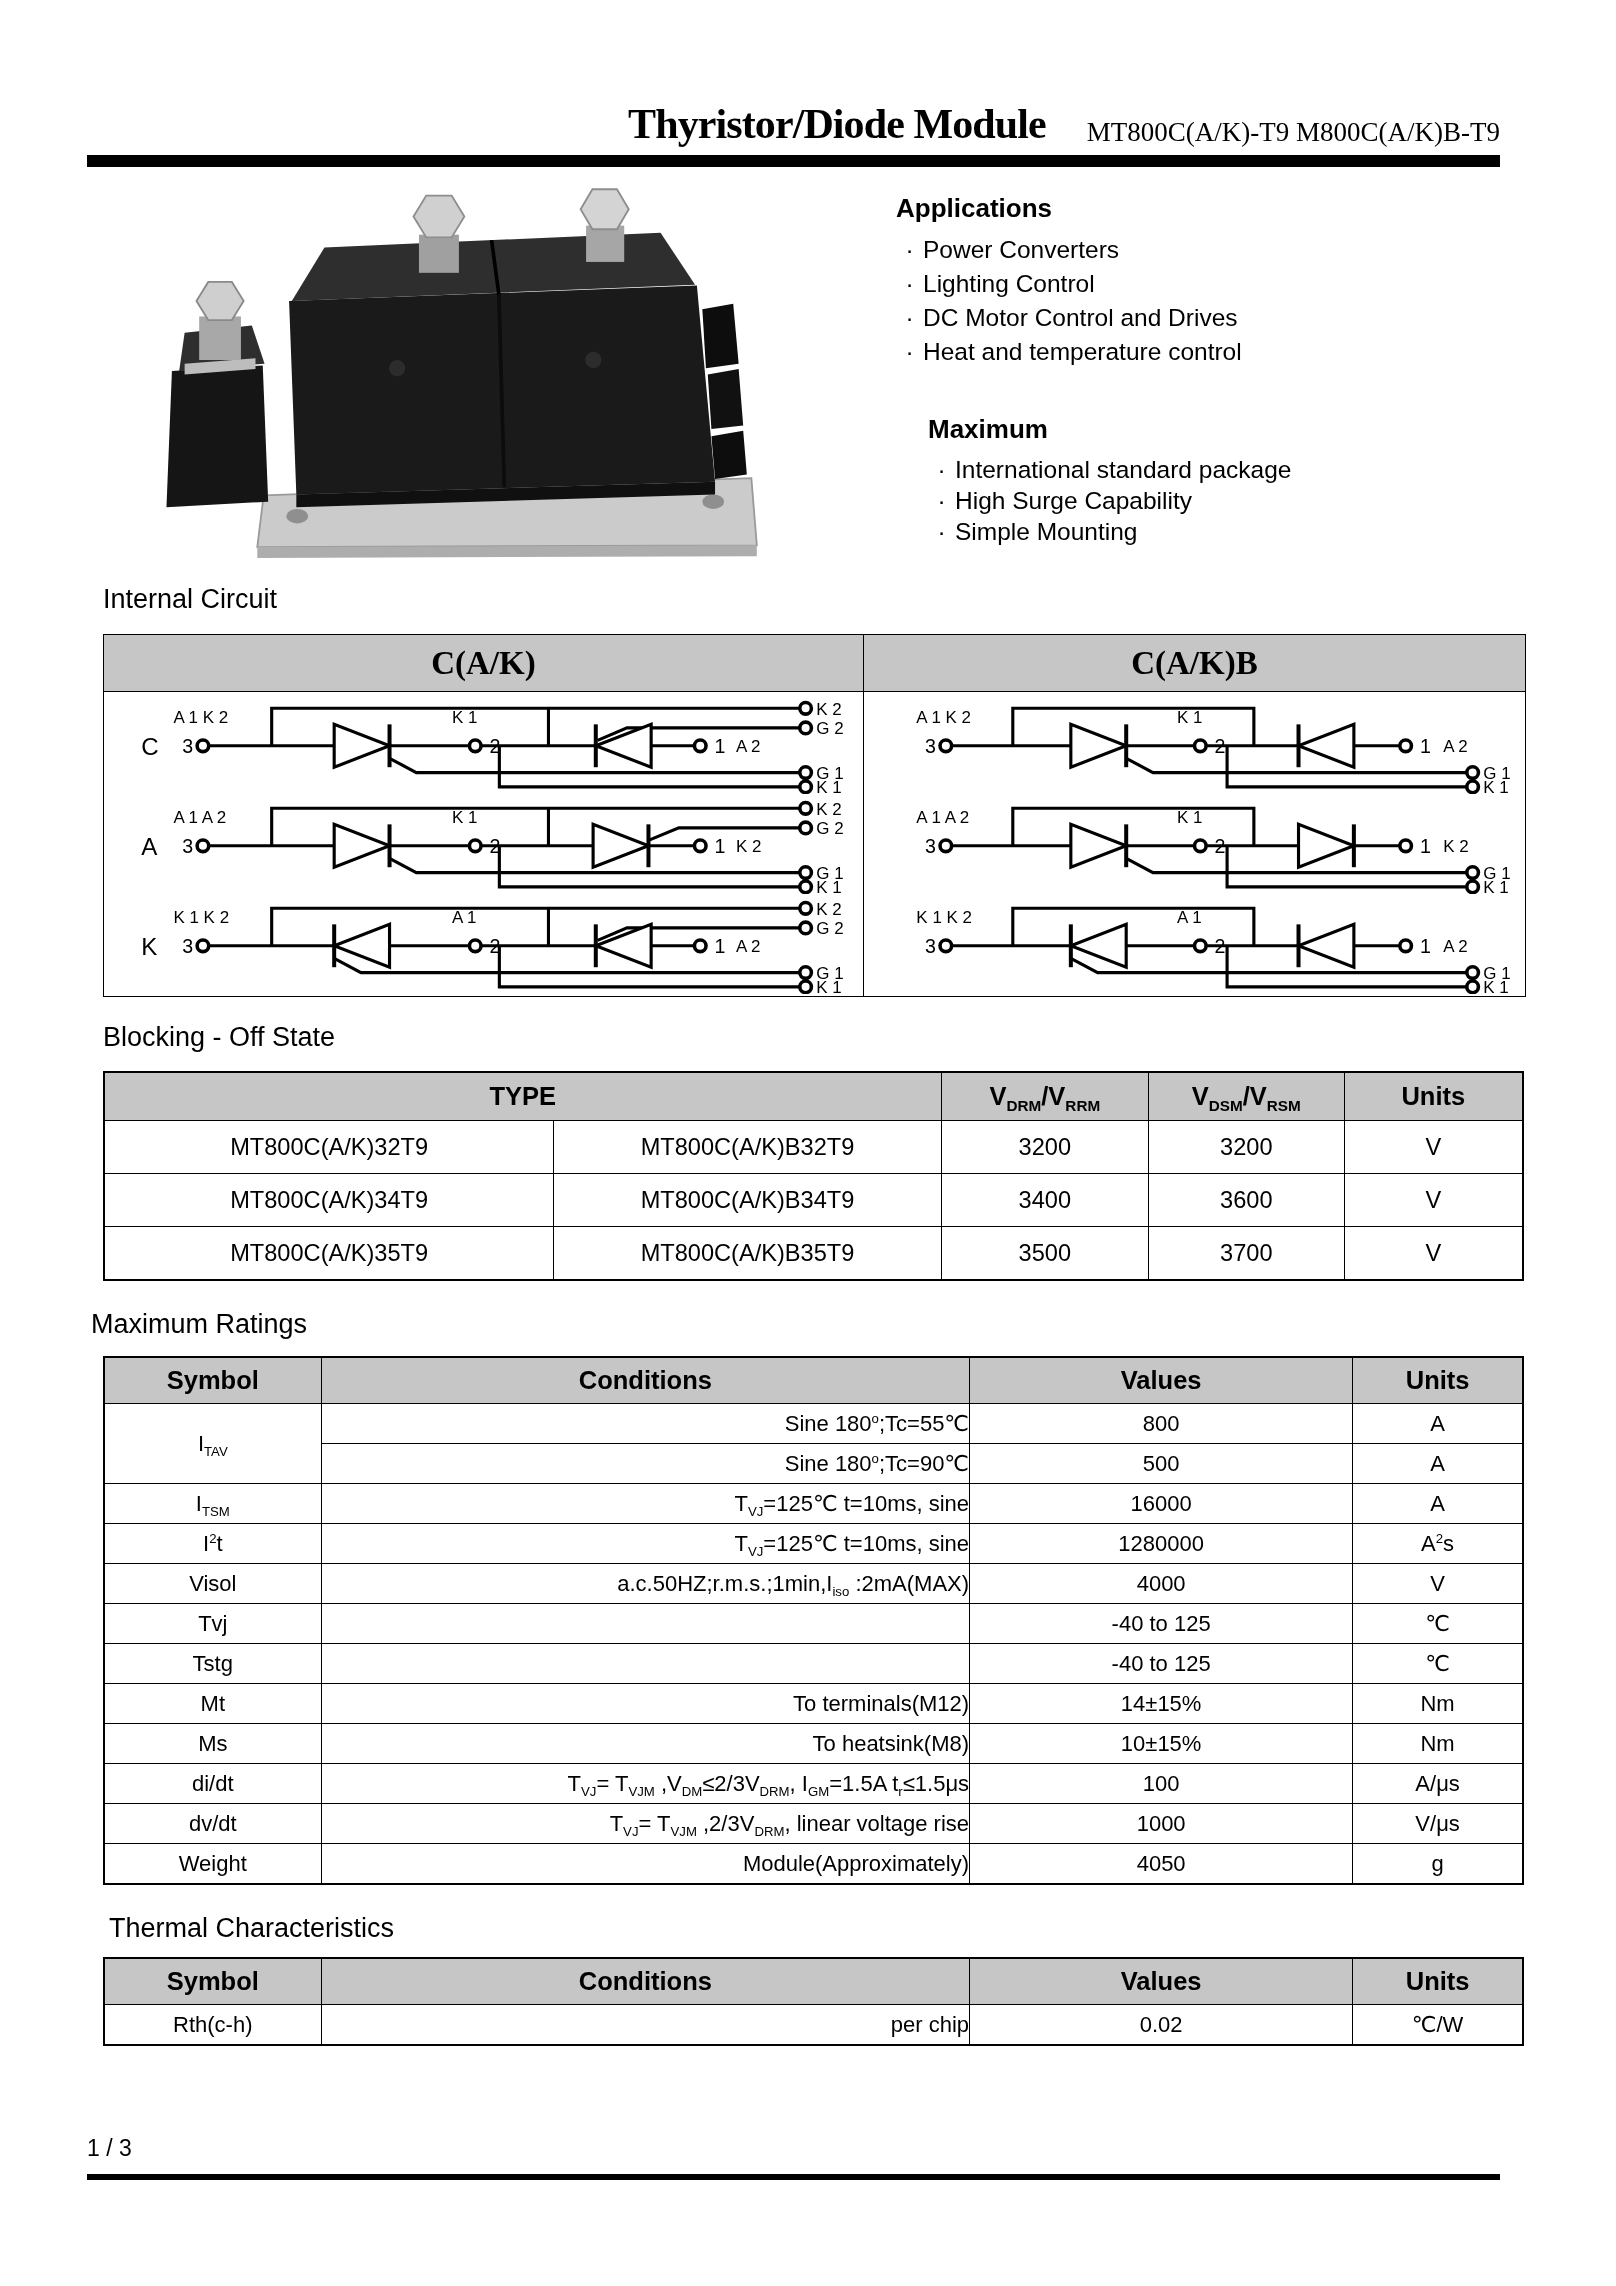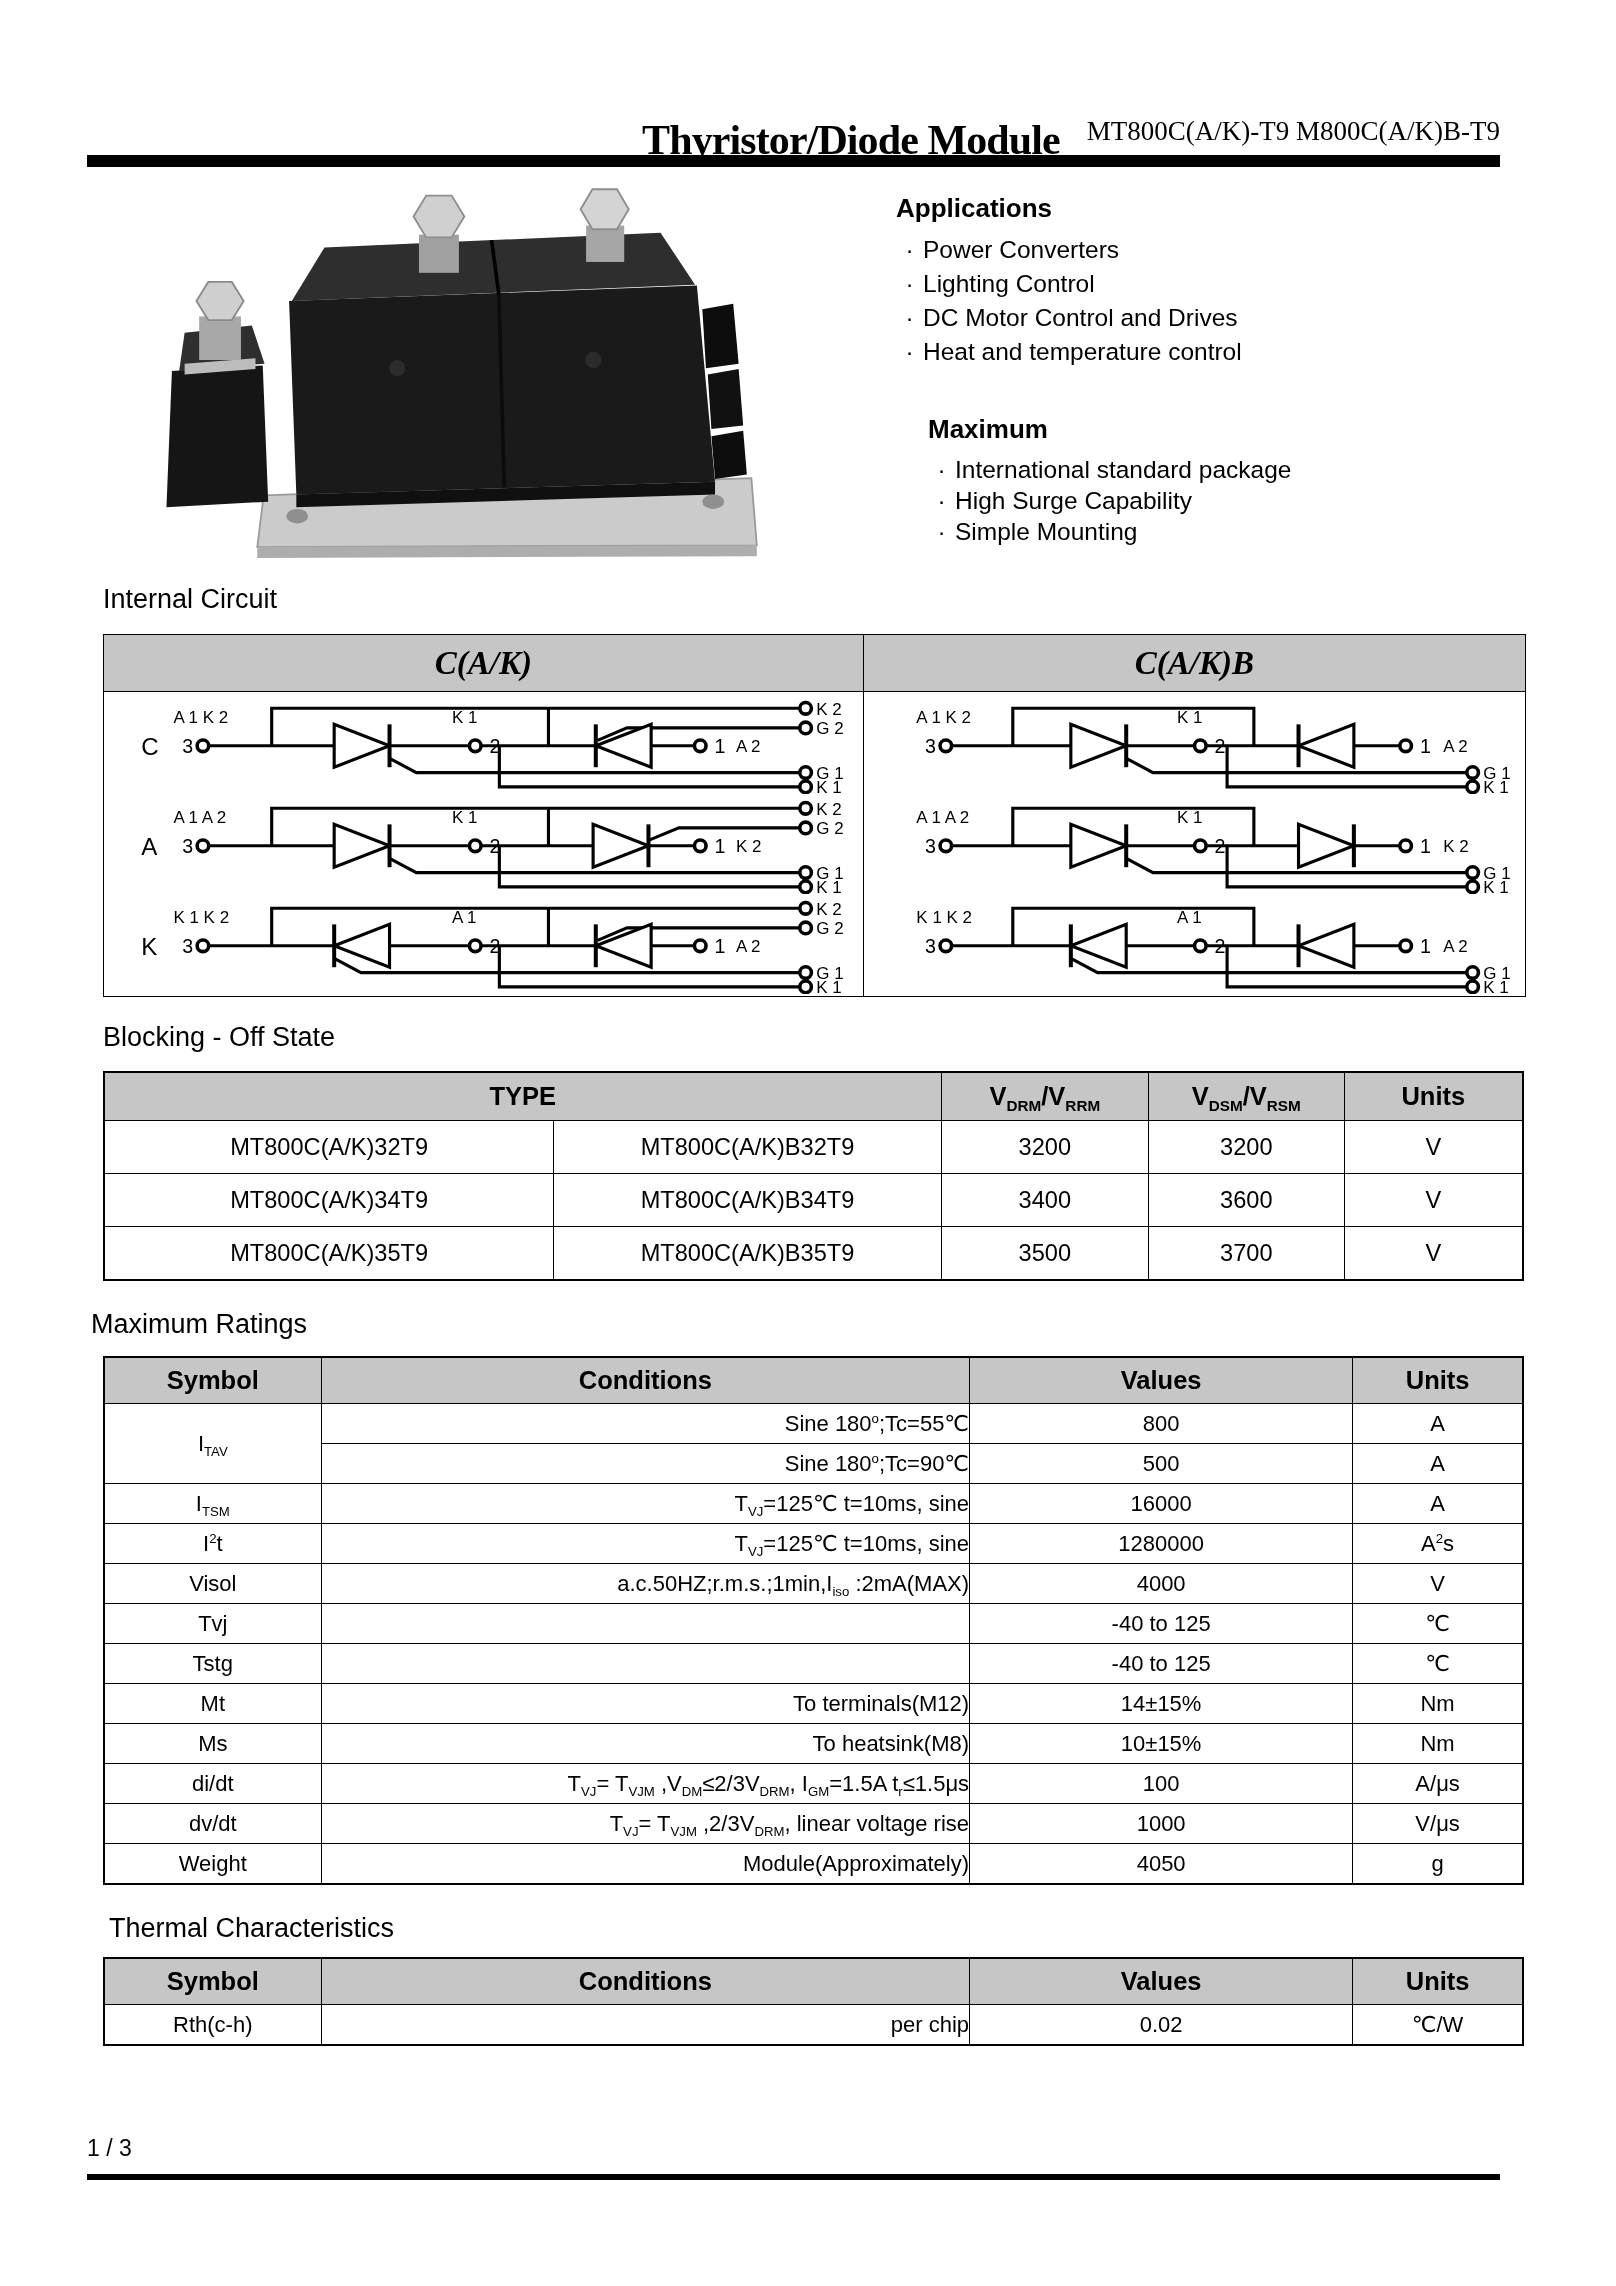--- a/index.html
+++ b/index.html
@@ -5,39 +5,39 @@
   :root{
     --sans:"Liberation Sans","DejaVu Sans",sans-serif;
     --serif:"Liberation Serif","DejaVu Serif",serif;
     --ink:#000;
     --gray:#c6c6c6;
   }
   html,body{margin:0;padding:0;background:#fff;}
   #page{position:relative;width:1616px;height:2287px;background:#fff;font-family:var(--sans);color:var(--ink);overflow:hidden;}
 
   
-  .title-row{position:absolute;left:87px;top:116px;width:1413px;display:flex;justify-content:flex-end;align-items:flex-start;gap:27px;}
+  .title-row{position:absolute;left:87px;top:100px;width:1413px;display:flex;justify-content:flex-end;align-items:flex-end;gap:41px;}
   .doc-title{font-family:var(--serif);font-weight:bold;font-size:42px;letter-spacing:-0.9px;white-space:nowrap;}
   .doc-parts{font-family:var(--serif);font-size:27px;white-space:nowrap;letter-spacing:0px;}
   .header-rule{position:absolute;left:87px;top:155px;width:1413px;height:11.8px;background:#000;}
 
   
   .side-col{position:absolute;left:896px;top:193px;width:636px;}
   .list-head{font-size:26px;font-weight:bold;margin:0 0 9px 0;}
   .blist .bitem{display:flex;align-items:baseline;font-size:24.5px;line-height:34px;}
   .blist .bullet{width:27px;text-align:center;font-size:24.5px;flex:0 0 27px;}
   .features-block{margin-top:45px;margin-left:32px;}
   .features-block .bitem{line-height:31px;}
 
   
   .sec-head{position:absolute;font-size:27px;font-weight:normal;white-space:nowrap;}
 
   
   .circ-box{position:absolute;left:103px;top:634px;width:1421px;border:1.8px solid #000;background:#fff;}
-  .circ-header{display:flex;height:56px;background:var(--gray);border-bottom:1.8px solid #000;font-style:italic;}
+  .circ-header{display:flex;height:56px;background:var(--gray);border-bottom:1.8px solid #000;}
   .circ-header .hcell{display:flex;align-items:center;justify-content:center;font-family:var(--serif);font-weight:bold;font-size:33px;}
   .circ-header .hcell.left{width:53.4%;border-right:1.8px solid #000;}
   .circ-header .hcell.right{flex:1;}
   .circ-body{display:flex;}
   .circ-col{display:flex;flex-direction:column;padding:1.8px 0;}
   .circ-col.left{width:53.4%;border-right:1.8px solid #000;}
   .circ-col.right{flex:1;}
   svg.circ{display:block;}
   .cw{stroke:#000;stroke-width:3.5;fill:none;}
   .cd{fill:#fff;stroke:#000;stroke-width:3.5;stroke-linejoin:miter;}

